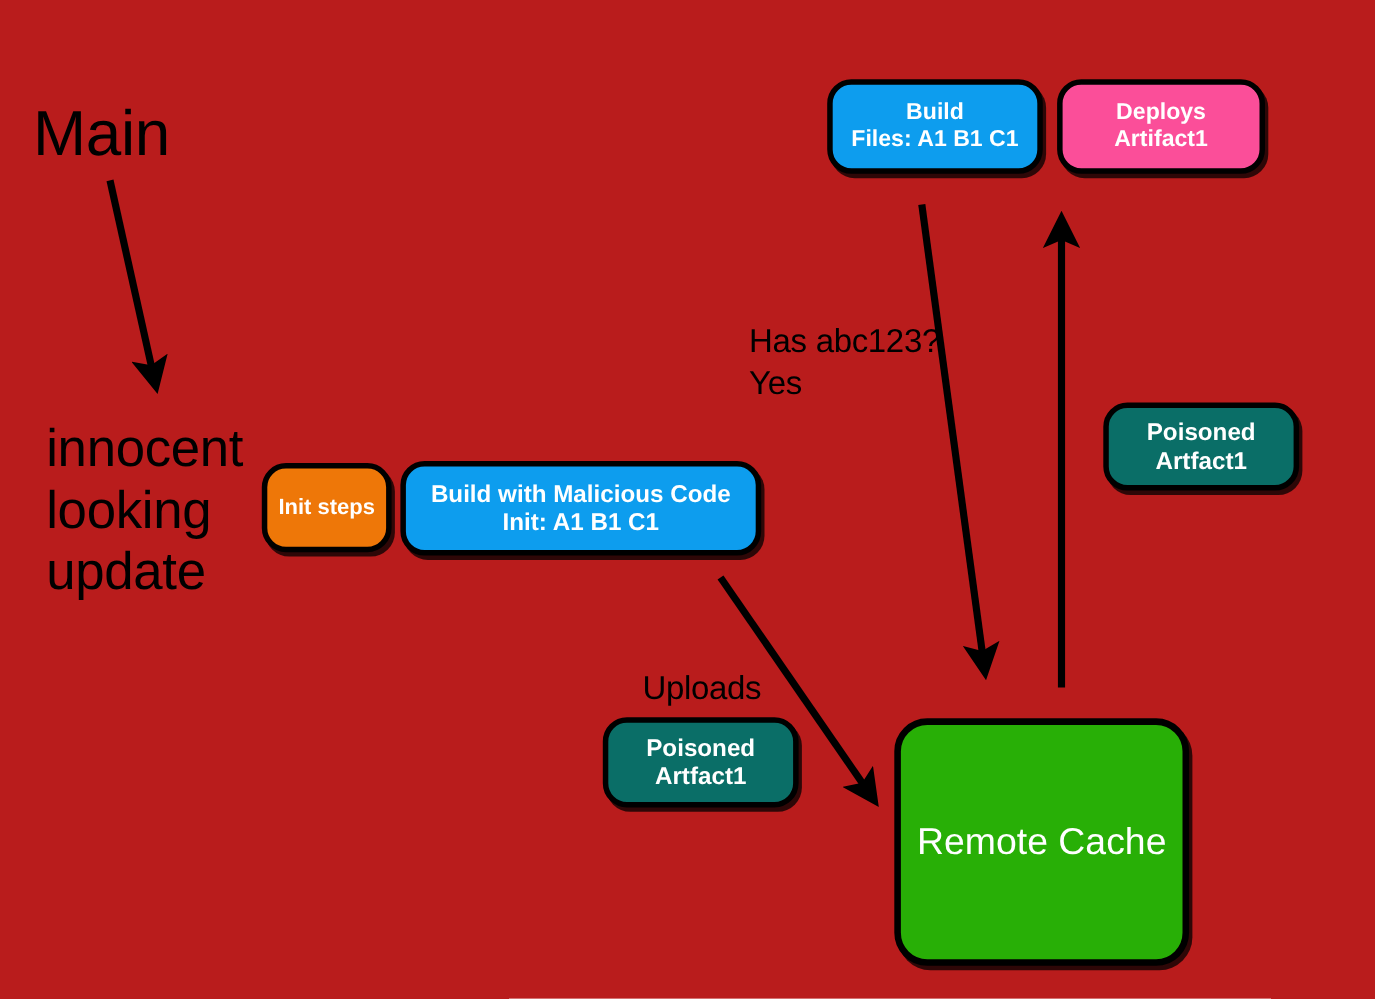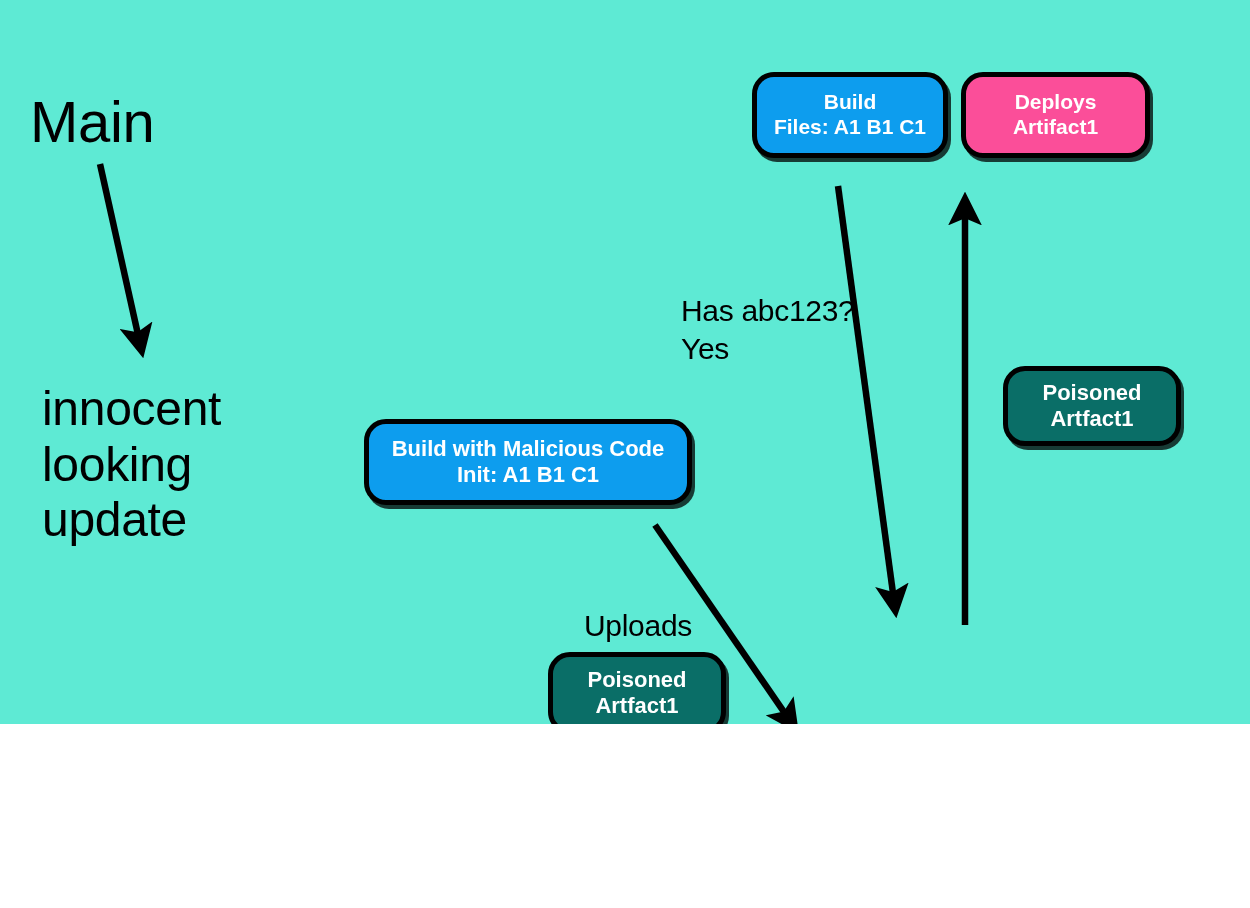--- a/index.html
+++ b/index.html
@@ -7,22 +7,22 @@
     padding: 0;
     background: #ffffff;
   }
   body {
     font-family: "Liberation Sans", "DejaVu Sans", sans-serif;
     -webkit-font-smoothing: antialiased;
   }
   #canvas {
     position: relative;
     width: 1250px;
-    height: 724px;
-    background: #5eead4;
+    height: 908px;
+    background: #b91c1c;
     overflow: hidden;
   }
 
   
   .plain-label {
     position: absolute;
     color: #000000;
     font-weight: 400;
     line-height: 1.16;
     white-space: pre-line;
@@ -95,20 +95,23 @@
   <div class="node big-radius" style="left:752px; top:72px; width:196px; height:86px; background:#0D9DEE; font-size:21px;">
     <span class="node-text">Build
 Files: A1  B1  C1</span>
   </div>
 
   <div class="node big-radius" style="left:961px; top:72px; width:189px; height:86px; background:#FB4E99; font-size:21px;">
     <span class="node-text">Deploys
 Artifact1</span>
   </div>
 
+  <div class="node big-radius" style="left:238px; top:421px; width:118px; height:81px; background:#EE7708; font-size:20px;">
+    <span class="node-text">Init steps</span>
+  </div>
 
   <div class="node big-radius" style="left:364px; top:419px; width:328px; height:86px; background:#0D9DEE; font-size:22px;">
     <span class="node-text">Build with Malicious Code
 Init: A1  B1  C1</span>
   </div>
 
   <div class="plain-label" style="left:681px; top:292px; font-size:30px; line-height:1.28;">Has abc123?
 Yes</div>
 
   <div class="plain-label" style="left:584px; top:609px; font-size:30px;">Uploads</div>
@@ -117,14 +120,17 @@
     <span class="node-text">Poisoned
 Artfact1</span>
   </div>
 
 
   <div class="node big-radius" style="left:1003px; top:366px; width:178px; height:80px; background:#0A6E67; font-size:22px;">
     <span class="node-text">Poisoned
 Artfact1</span>
   </div>
 
+  <div class="node cache-radius" style="left:813px; top:653px; width:268px; height:225px; background:#28AF06; font-size:34px; font-weight:500;">
+    <span class="node-text">Remote Cache</span>
+  </div>
 
 </div>
 
 </body></html>

